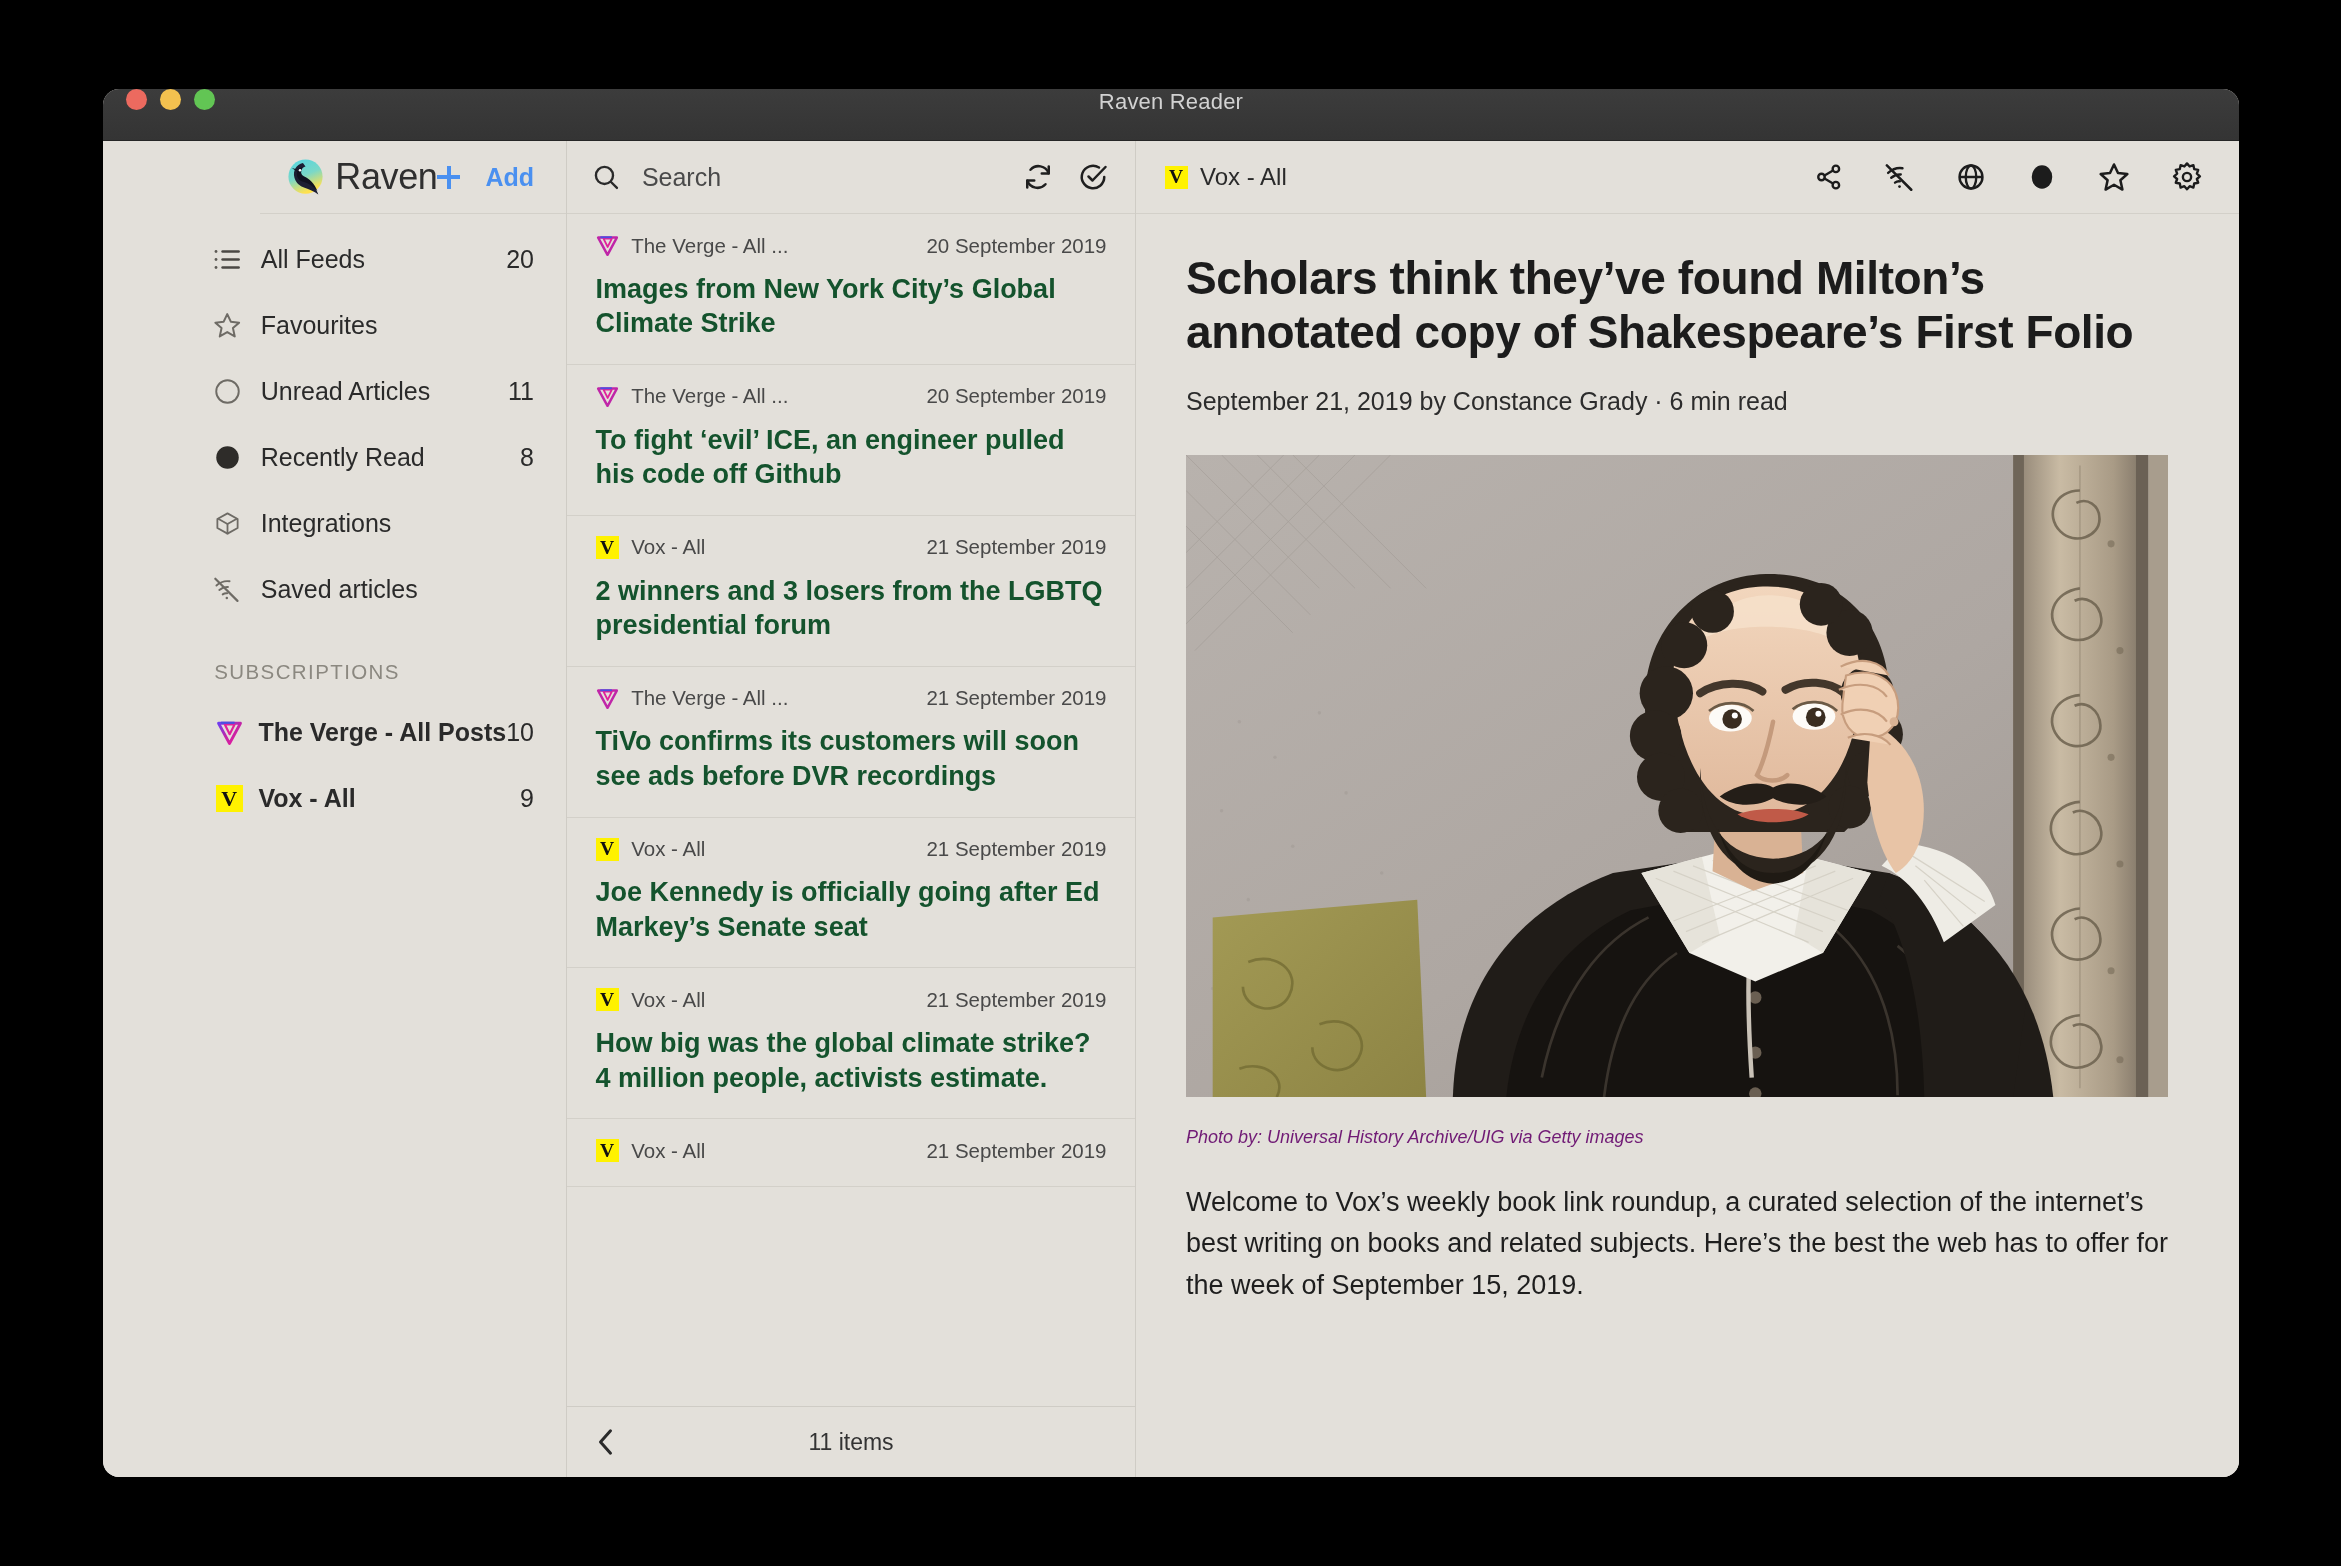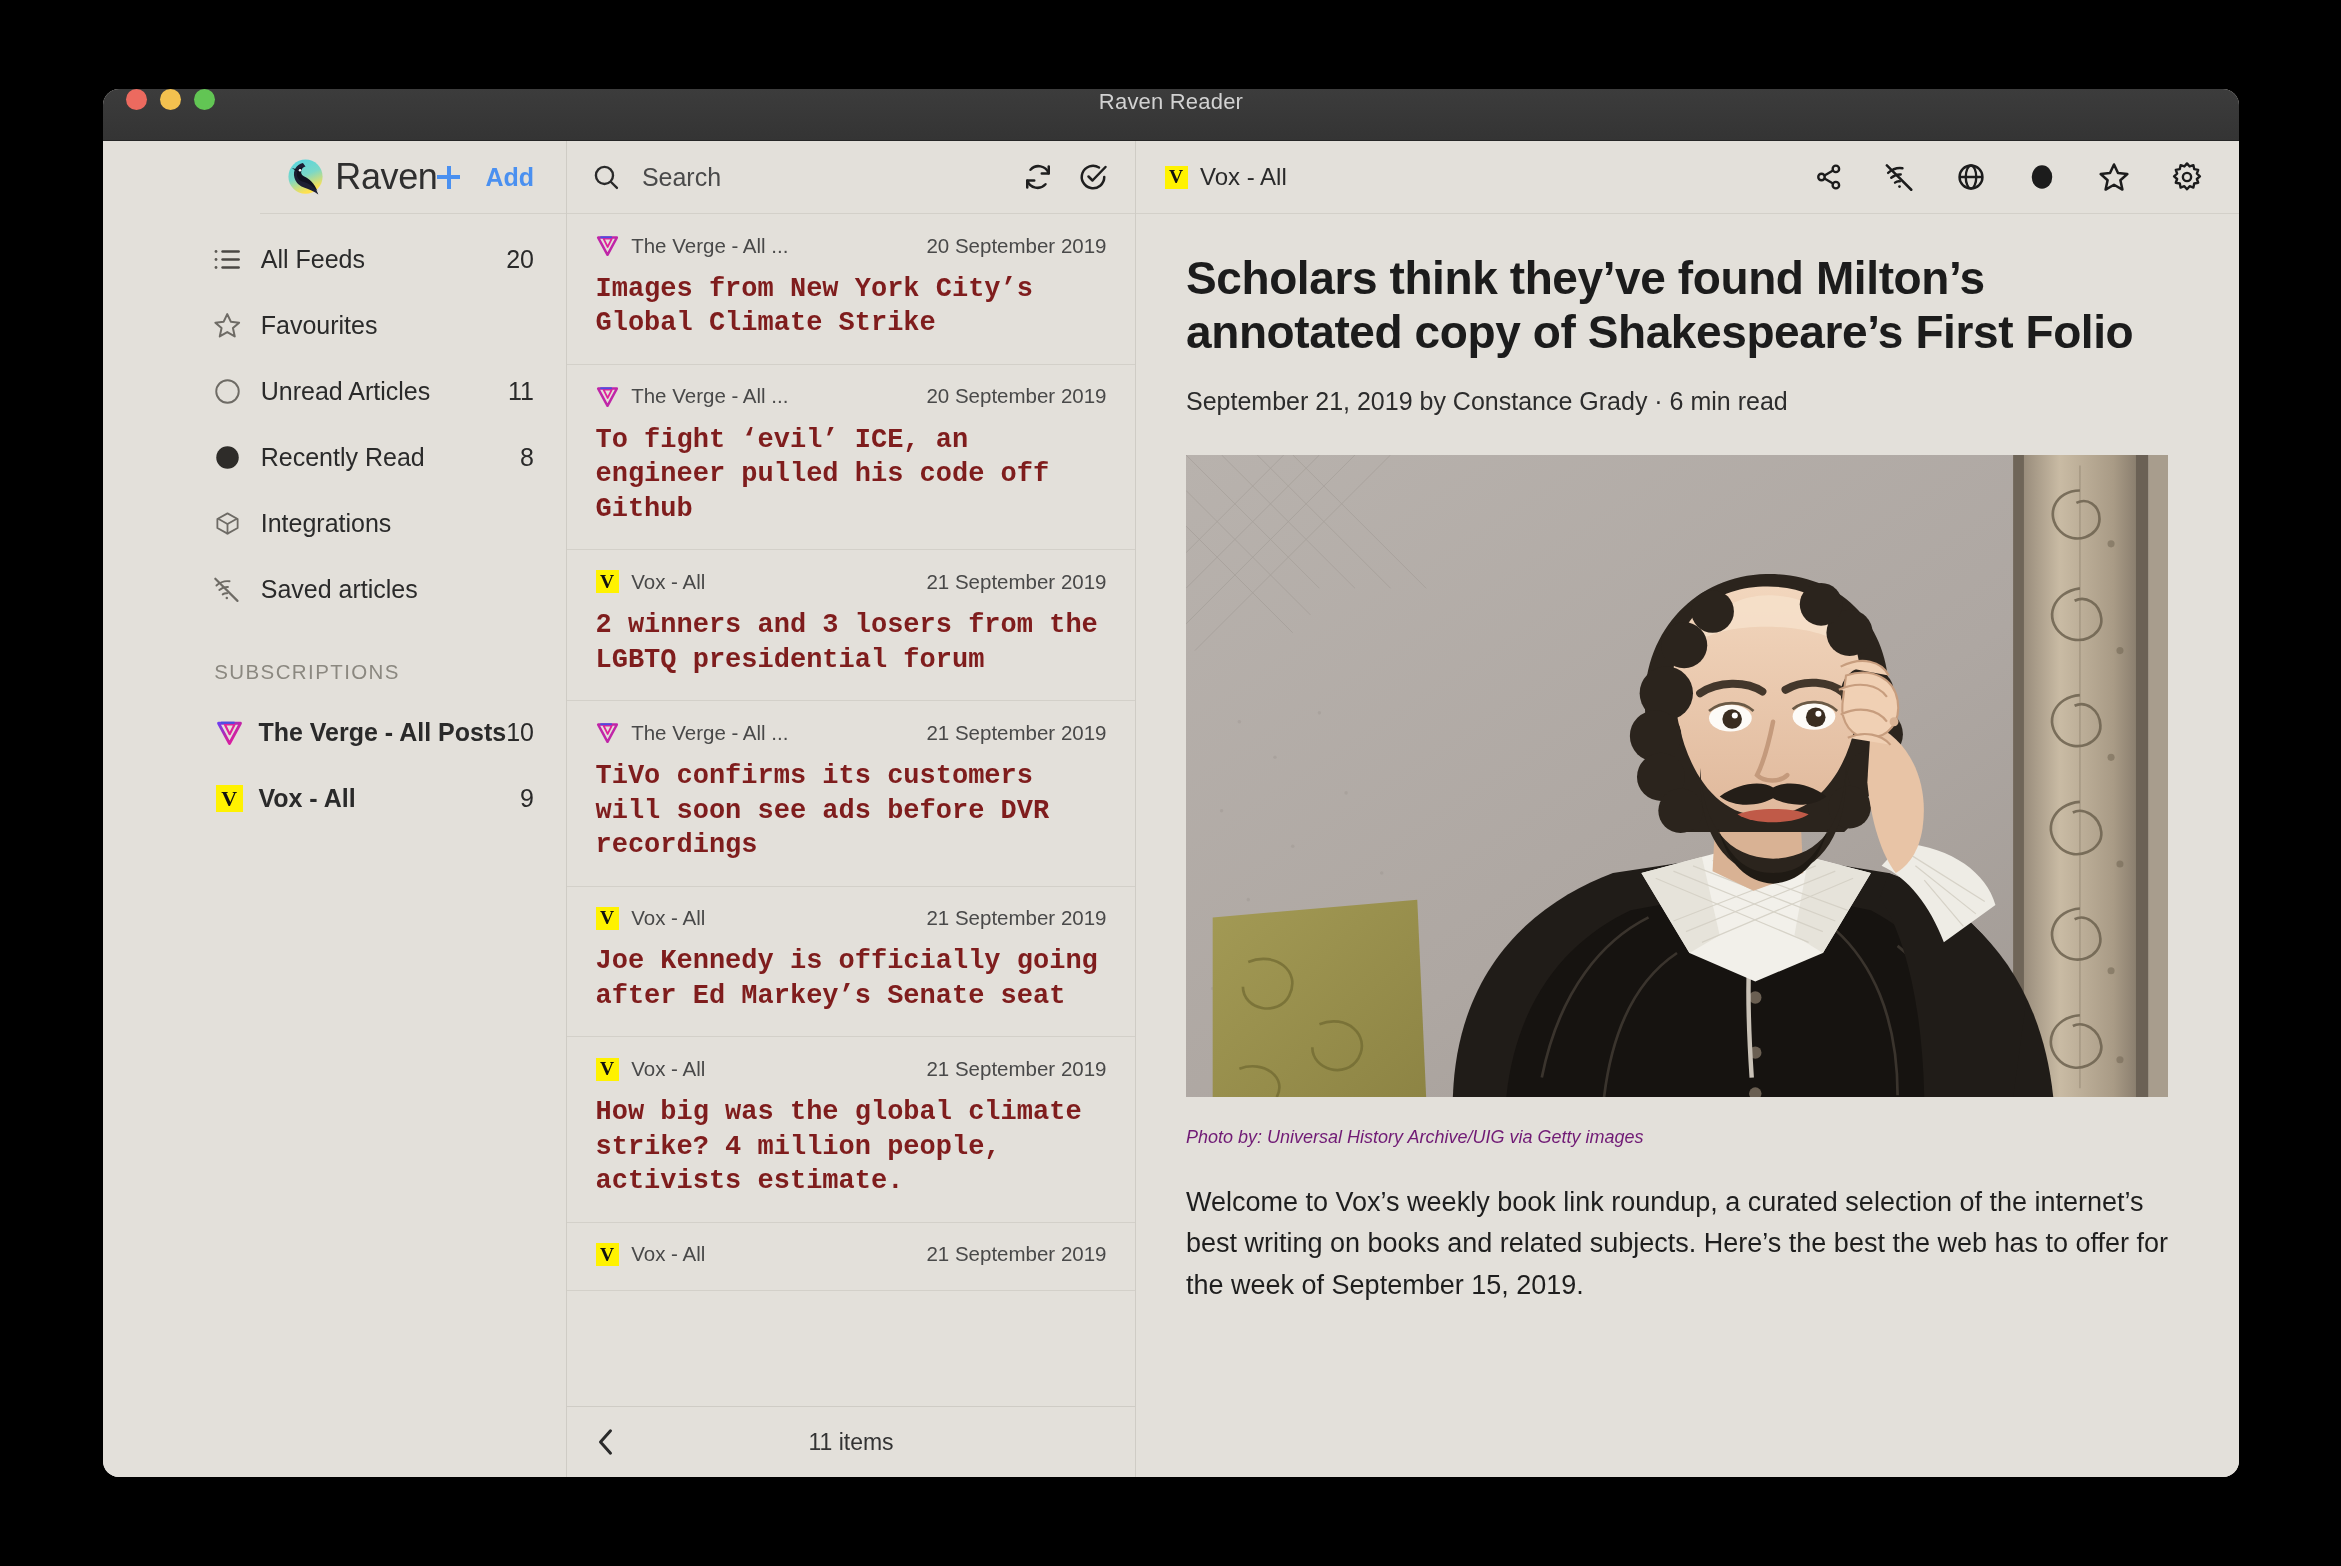--- a/index.html
+++ b/index.html
@@ -129,22 +129,22 @@
   .art {
     padding: 19.6px 28.5px 23px 28.5px;
     border-bottom: 0.9px solid #d3d0c9;
     cursor: pointer;
   }
   .art-meta { display: flex; align-items: center; margin-bottom: 3.6px; }
   .art-fav { width: 25px; flex: 0 0 25px; margin-right: 10.7px; display:flex; align-items:center;}
   .art-feed { font-size: 20.5px; color: #494949; }
   .art-date { margin-left: auto; font-size: 20.5px; color: #494949; }
   .art-title {
-    font-size: 27px; font-weight: bold; color: #7f1d1d;
-    line-height: 1.28; margin-top: 14.2px; font-family: Liberation Mono, monospace;
+    font-size: 27px; font-weight: bold; color: #14532d;
+    line-height: 1.28; margin-top: 14.2px;
   }
   .art.compact { padding-bottom: 19.6px; }
   .verge-ico-s { width: 23px; height: 23px; display:block; }
   .vox-ico-s {
     width: 23px; height: 23px; background: #fff200;
     display:flex; align-items:center; justify-content:center;
     font-family: "Liberation Serif", serif; font-weight: bold;
     font-size: 19.6px; color: #111; line-height: 1;
   }
   .list-footer {

